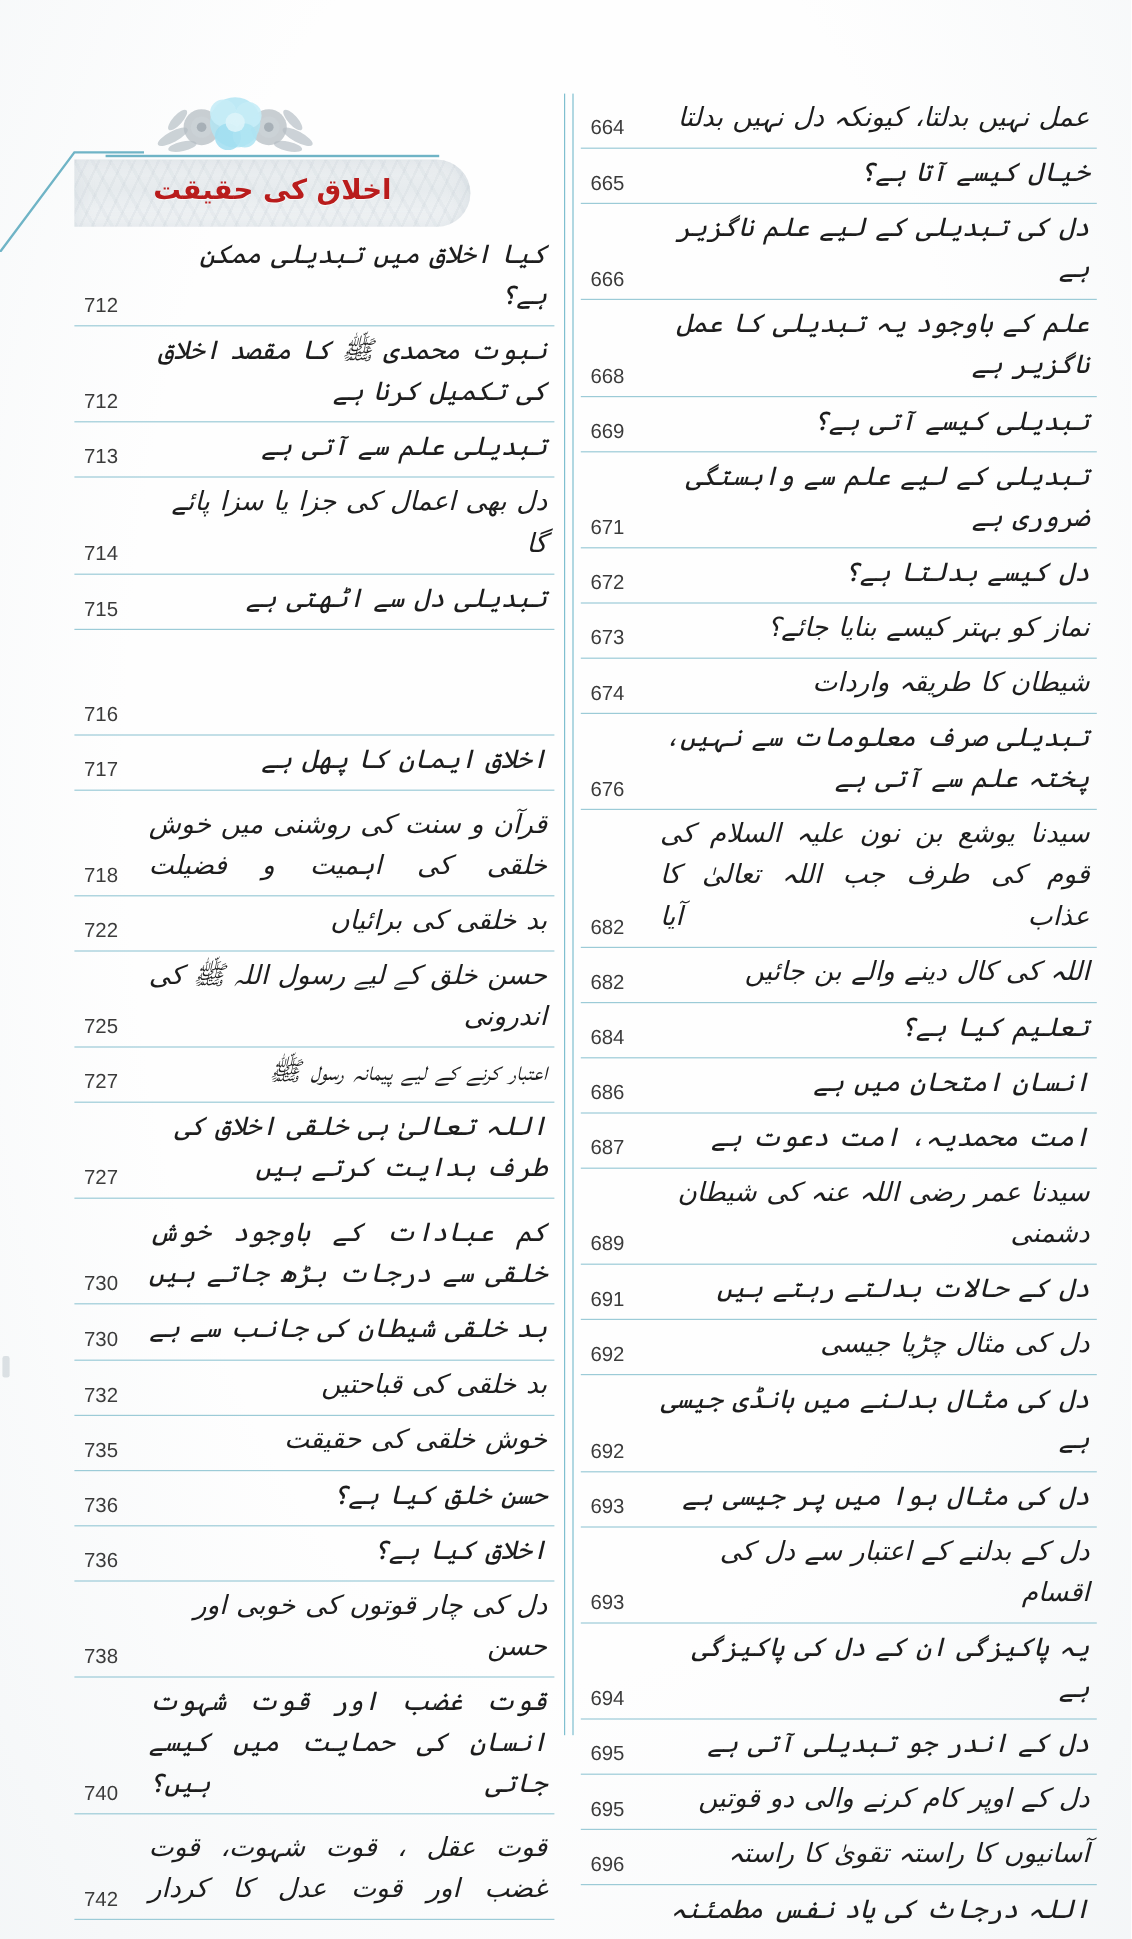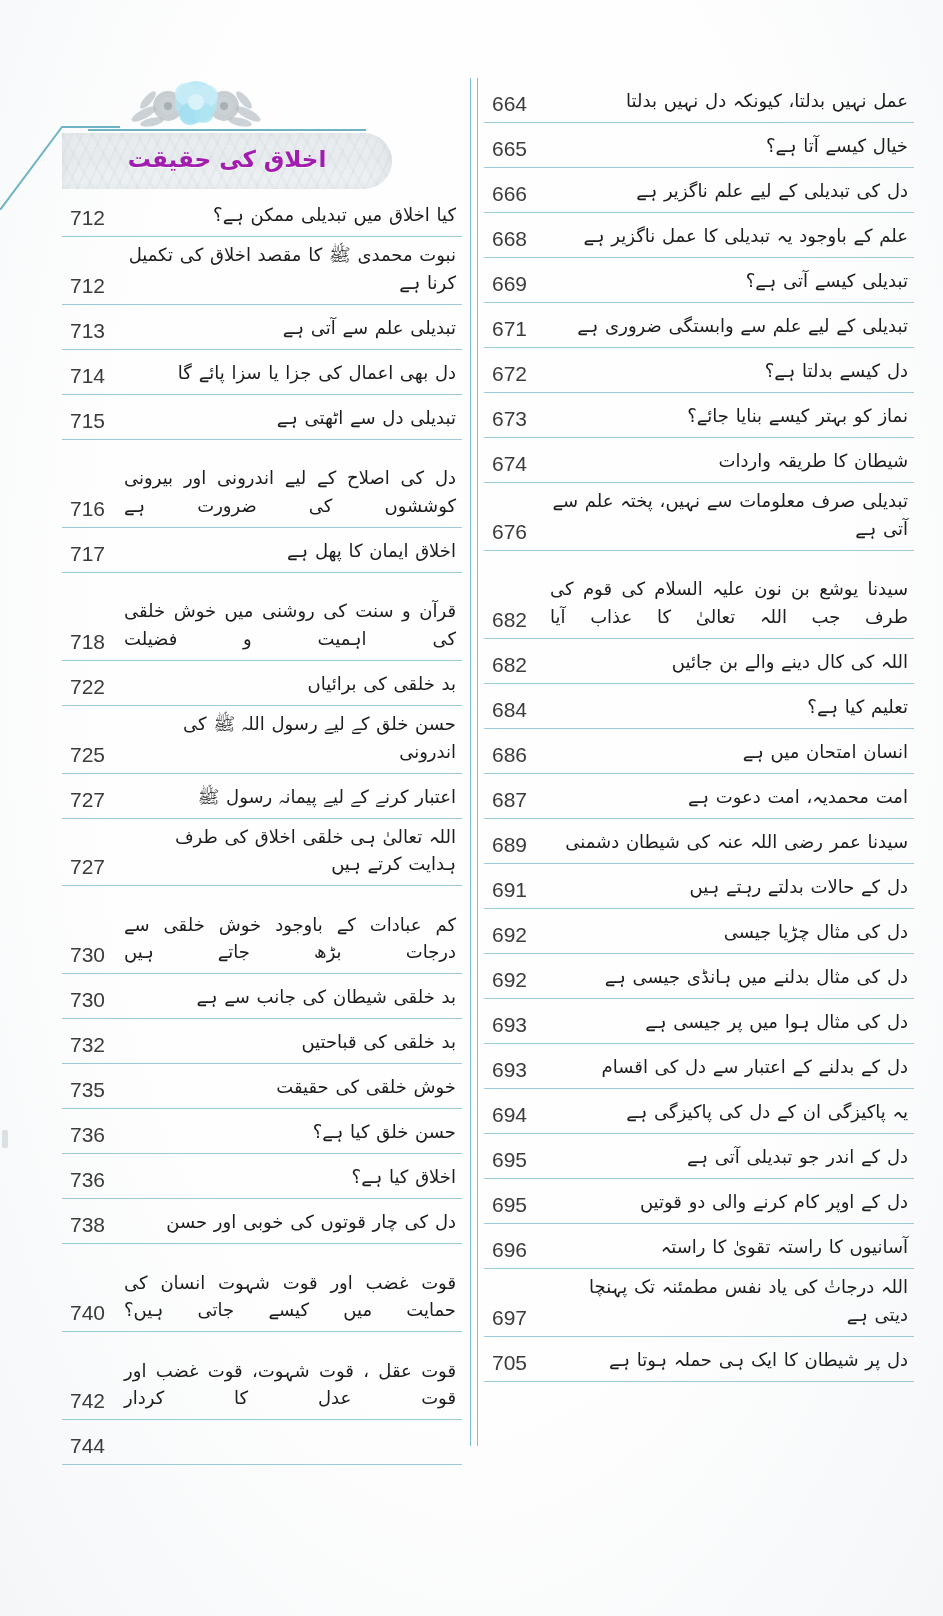--- a/index.html
+++ b/index.html
@@ -96,21 +96,21 @@
     position: absolute;
     inset: 0;
     display: flex;
     align-items: center;
     justify-content: center;
     direction: rtl;
     font-family: "DejaVu Sans", "Liberation Sans", sans-serif;
     font-size: 23px;
     font-weight: 700;
     letter-spacing: .5px;
-    color: #a21caf;
+    color: #b91c1c;
     text-shadow: 0 1px 0 rgba(255,255,255,.7);
     padding-bottom: 4px;
   }
 
   
   .toc {
     position: absolute;
     width: 100%;
     box-sizing: border-box;
   }
@@ -124,39 +124,40 @@
     border-bottom: 1.4px solid #9ccbd7;
     box-sizing: border-box;
     min-height: 45px;
     padding: 2px 0 3px 0;
   }
   .row.tall { min-height: 88px; }
 
   .pg {
     flex: 0 0 58px;
     font-family: "Liberation Sans", "DejaVu Sans", sans-serif;
-    font-size: 21px;
+    font-size: 17px;
     color: #3b3b3b;
     text-align: left;
     padding-left: 8px;
     padding-bottom: 5px;
     line-height: 1;
     box-sizing: border-box;
   }
   .ttl {
     flex: 1 1 auto;
     direction: rtl;
     text-align: right;
     font-family: "DejaVu Sans", "Liberation Sans", sans-serif;
-    font-size: 18px;
+    font-size: 22px;
     line-height: 1.55;
     color: #1d1d1d;
     padding: 2px 6px 4px 4px;
     box-sizing: border-box;
     word-spacing: 1px;
+    font-style: italic;
   }
   .ttl.justify { text-align: justify; text-align-last: justify; }
 
   
   .toc-right .pg { flex: 0 0 62px; }
 
   
   .row.blank {
     min-height: 56px;
     border-bottom: none;
@@ -249,21 +250,20 @@
       <div class="row">
         <div class="pg">714</div>
         <div class="ttl">دل بھی اعمال کی جزا یا سزا پائے گا</div>
       </div>
       <div class="row">
         <div class="pg">715</div>
         <div class="ttl">تبدیلی دل سے اٹھتی ہے</div>
       </div>
       <div class="row tall">
         <div class="pg">716</div>
-        <div class="ttl justify">دل کی اصلاح کے لیے اندرونی اور بیرونی کوششوں کی ضرورت ہے</div>
       </div>
       <div class="row">
         <div class="pg">717</div>
         <div class="ttl">اخلاق ایمان کا پھل ہے</div>
       </div>
       <div class="row tall">
         <div class="pg">718</div>
         <div class="ttl justify">قرآن و سنت کی روشنی میں خوش خلقی کی اہمیت و فضیلت</div>
       </div>
       <div class="row">

